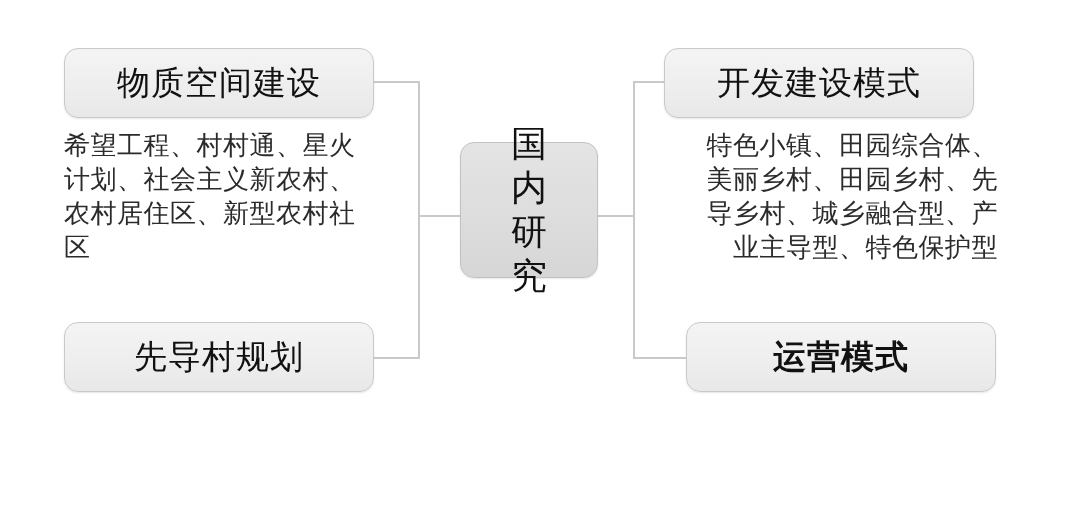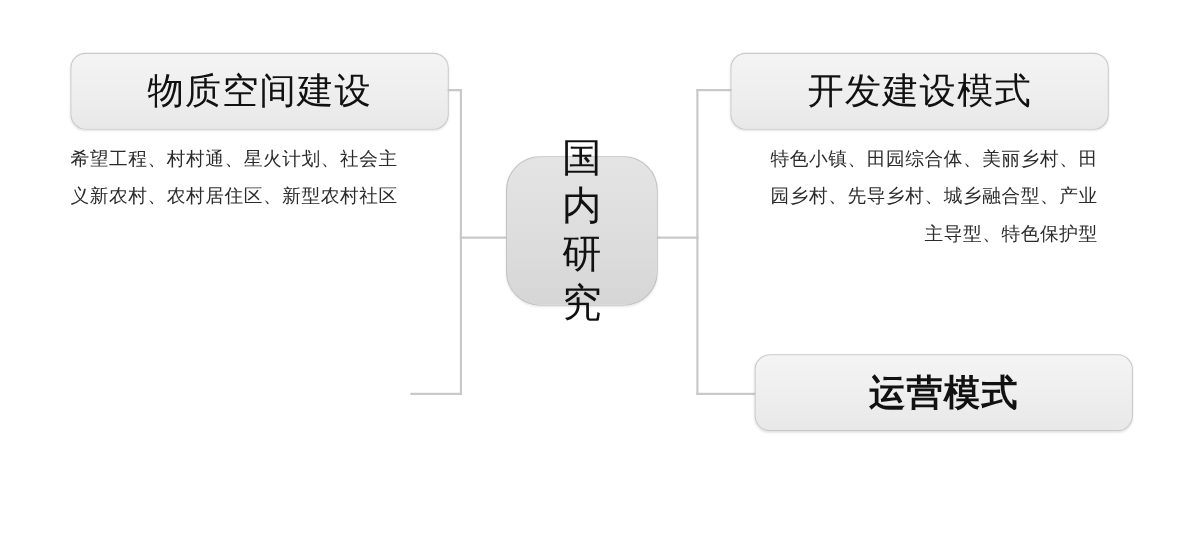--- a/index.html
+++ b/index.html
@@ -37,31 +37,31 @@
     background: linear-gradient(180deg, #f4f4f4 0%, #eeeeee 55%, #e8e8e8 100%);
     box-shadow: 0 1px 2px rgba(0,0,0,0.10);
     display: flex;
     align-items: center;
     justify-content: center;
     text-align: center;
     color: #111111;
     letter-spacing: 1px;
   }
   .node.branch {
-    width: 344px;
+    width: 310px;
     height: 70px;
     font-size: 33px;
     line-height: 1.1;
   }
   .node.center {
     left: 460px;
     top: 142px;
     width: 138px;
     height: 136px;
-    border-radius: 31px;
+    border-radius: 14px;
     font-size: 36px;
     line-height: 1.22;
     letter-spacing: 2px;
     background: linear-gradient(180deg, #e4e4e4 0%, #dddddd 55%, #d6d6d6 100%);
     border-color: #c2c2c2;
   }
   .center-label {
     display: block;
     width: 1em;
     margin: 0 auto;
@@ -69,21 +69,21 @@
 
   
   #node-top-left     { left: 64px;  top: 48px;  }
   #node-bottom-left  { left: 64px;  top: 322px; }
   #node-top-right    { left: 664px; top: 48px;  }
   #node-bottom-right { left: 686px; top: 322px; font-weight: bold; }
 
   
   .caption {
     position: absolute;
-    font-size: 17px;
+    font-size: 26px;
     line-height: 34px;
     color: #2b2b2b;
     letter-spacing: 0.5px;
     text-align: left;
     width: 300px;
   }
   #caption-top-left     { left: 64px;  top: 128px; }
   #caption-top-right    { left: 698px; top: 128px; text-align: right; }
   #caption-bottom-right { left: 698px; top: 404px; }
 </style>
@@ -109,20 +109,21 @@
 
   <div class="node center" id="node-center">
     <div>
       <span class="center-label">国内</span>
       <span class="center-label">研究</span>
     </div>
   </div>
 
   <div class="node branch" id="node-top-left">物质空间建设</div>
 
+  <div class="node branch" id="node-bottom-left">先导村规划</div>
 
   <div class="node branch" id="node-top-right">开发建设模式</div>
 
   <div class="node branch" id="node-bottom-right">运营模式</div>
 
   <div class="caption" id="caption-top-left">希望工程、村村通、星火计划、社会主义新农村、农村居住区、新型农村社区</div>
 
   <div class="caption" id="caption-top-right">特色小镇、田园综合体、美丽乡村、田园乡村、先导乡村、城乡融合型、产业主导型、特色保护型</div>
 
 

